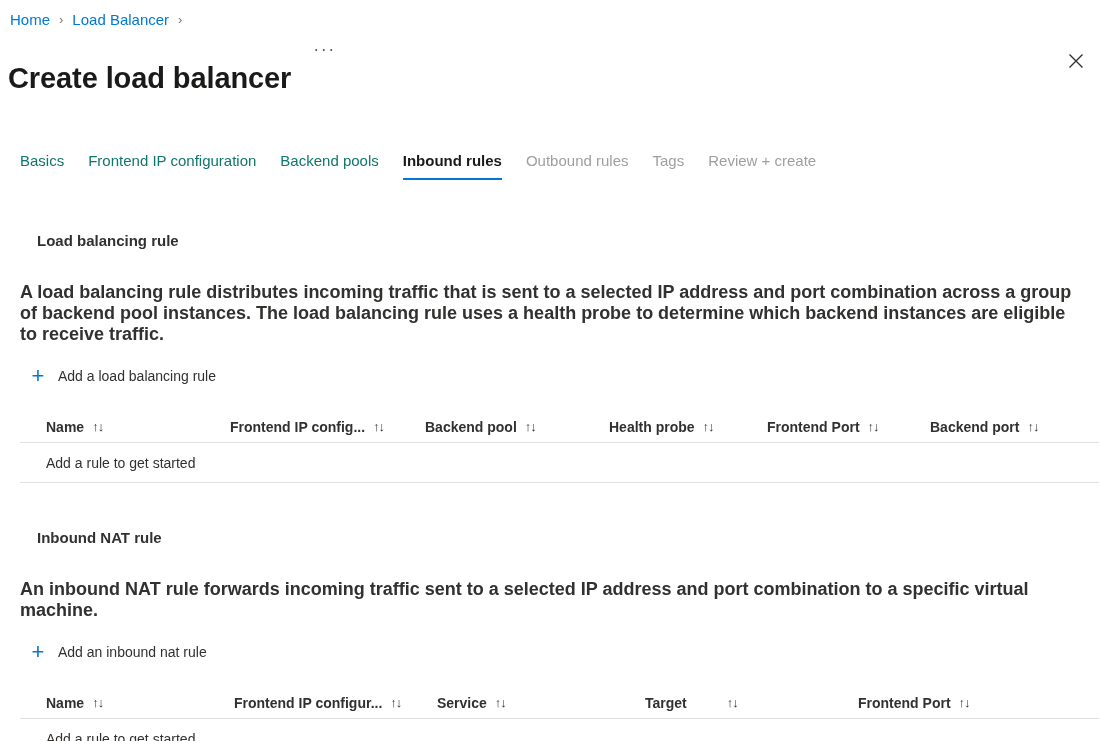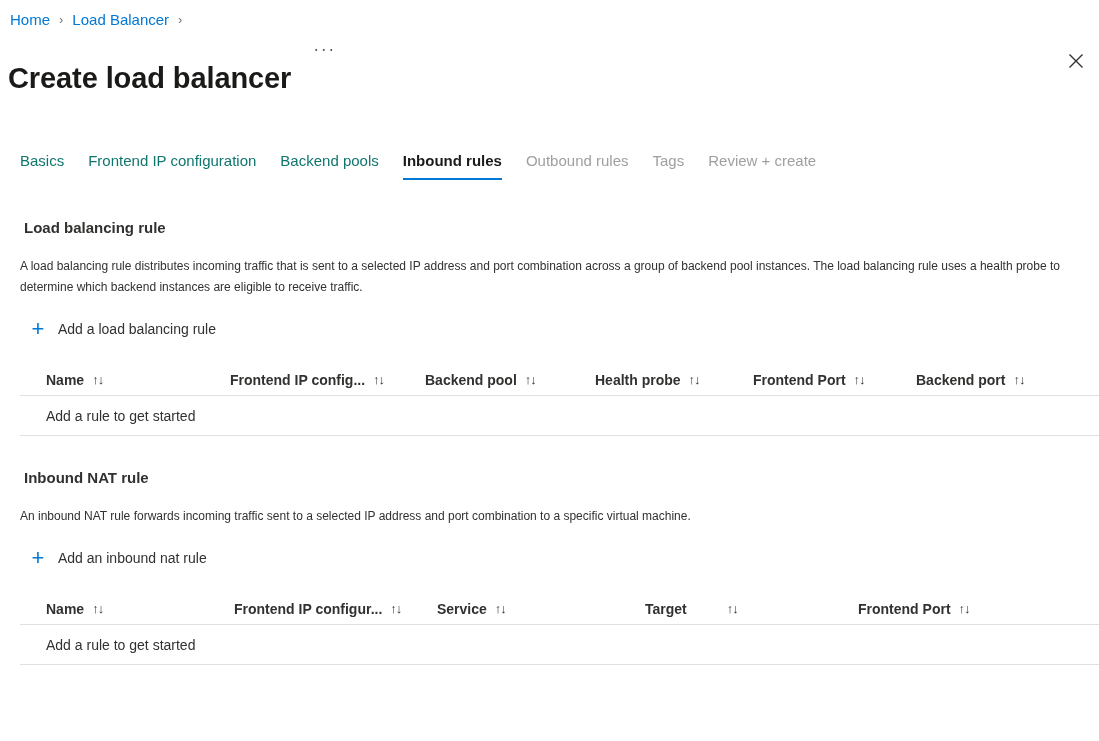--- a/index.html
+++ b/index.html
@@ -129,31 +129,32 @@
     left: 0;
     top: 196px;
     width: 1099px;
   }
   .section { padding: 0 20px; }
 
   .section-heading {
     font-size: 15px;
     font-weight: 600;
     color: #323130;
-    margin: 4px;
+    margin: 17px;
     padding-top: 18px;
     line-height: 20px;
   }
   .section-desc {
-    font-size: 12px;
+    font-size: 18px;
     color: #323130;
     line-height: 21px;
     margin: 0;
     padding-top: 14px;
     max-width: 1075px;
+    font-weight: bold;
   }
 
   .add-link {
     display: inline-flex;
     align-items: center;
     margin-top: 22px;
     margin-left: 8px;
     cursor: pointer;
     user-select: none;
   }
@@ -259,21 +260,21 @@
       <div class="grid">
         <div class="grid-head">
           <div class="col" style="width:210px; padding-left:26px;">
             <span>Name</span>
             <span class="sort-glyph">↑↓</span>
           </div>
           <div class="col" style="width:195px;">
             <span>Frontend IP config...</span>
             <span class="sort-glyph">↑↓</span>
           </div>
-          <div class="col" style="width:170px;">
+          <div class="col" style="width:184px;">
             <span>Backend pool</span>
             <span class="sort-glyph">↑↓</span>
           </div>
           <div class="col" style="width:158px;">
             <span>Health probe</span>
             <span class="sort-glyph">↑↓</span>
           </div>
           <div class="col" style="width:163px;">
             <span>Frontend Port</span>
             <span class="sort-glyph">↑↓</span>

